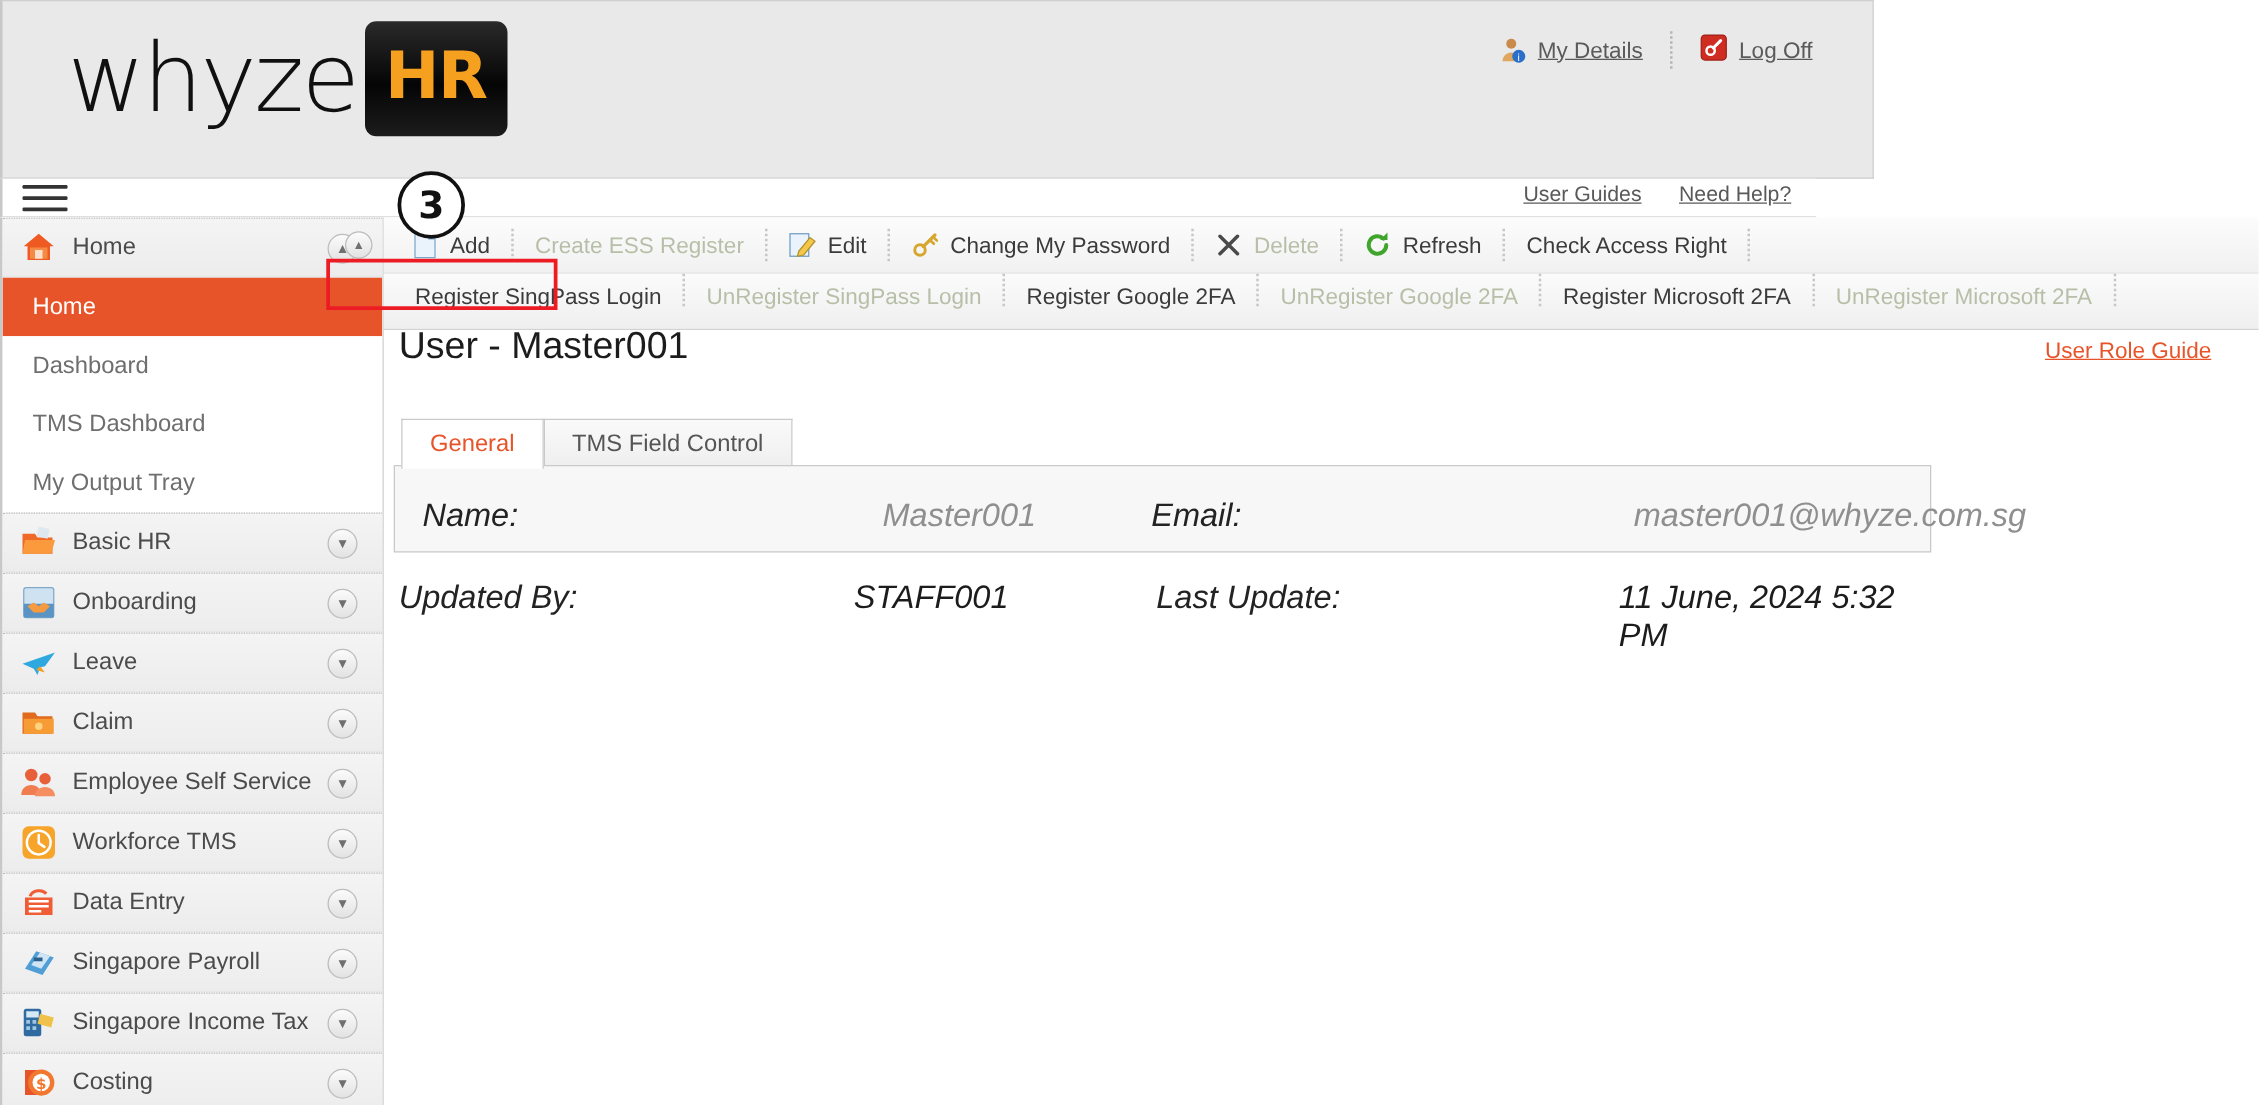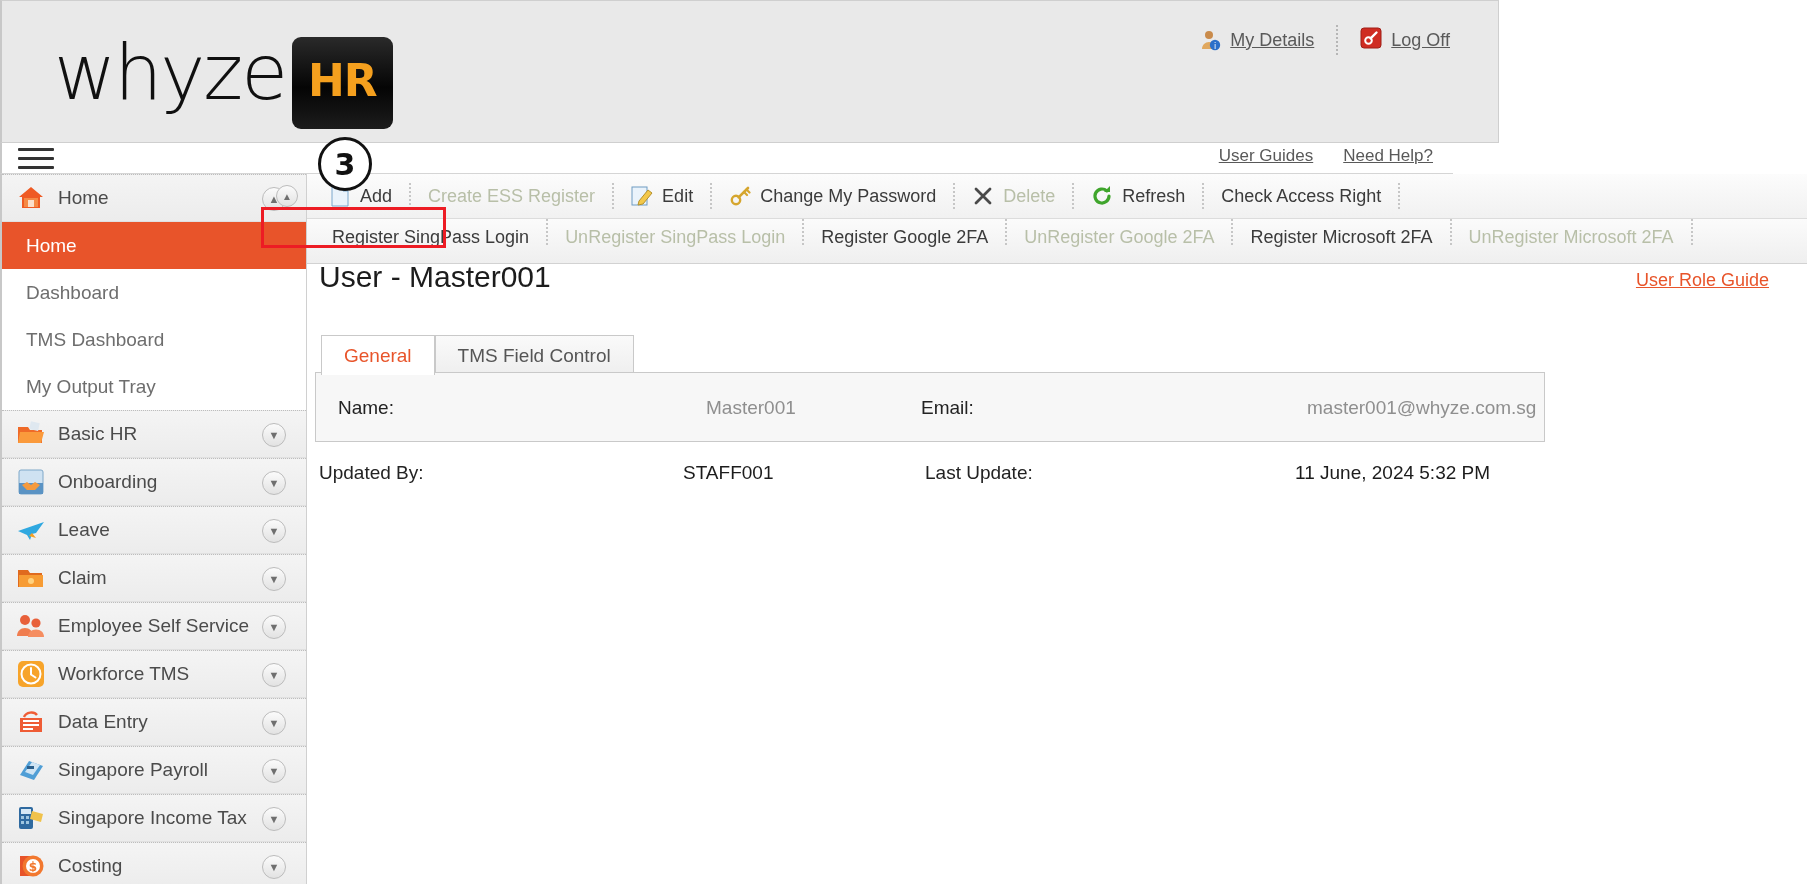--- a/index.html
+++ b/index.html
@@ -36,25 +36,24 @@
     letter-spacing: -2px;
     line-height: 88px;
   }
   .logo-hr {
     margin-left: 6px;
     background: linear-gradient(180deg, #2a2a2a 0%, #050505 55%, #1c1c1c 100%);
     border-radius: 9px;
     padding: 2px 16px 6px 16px;
     color: #f5a01e;
     font-family: "DejaVu Sans", sans-serif;
-    font-size: 44px;
+    font-size: 52px;
     font-weight: bold;
     line-height: 84px;
     letter-spacing: -1px;
-    margin-top: 20px;
   }
 
   .header-links {
     position: absolute; right: 26px; top: 24px;
     display: flex; align-items: center; gap: 0px;
     font-size: 18px;
   }
   .hlink {
     display: flex; align-items: center; gap: 9px;
     color: #5a5a5a; cursor: pointer;
@@ -253,21 +252,22 @@
   .panel {
     position: absolute; left: 0px; top: 198px;
     width: 1230px;
     background: #f7f7f7;
     border: 1px solid #c9c9c9;
     height: 70px;
   }
   .row-inline {
     position: absolute;
     display: flex; align-items: center;
-    font-size: 19px;
+    font-size: 26px;
+    font-style: italic;
   }
   .lbl { color: #232323; }
   .val-muted { color: #8f8f8f; }
   .val-dark { color: #1c1c1c; }
 
   .f-name-lbl   { left: 22px;  top: 24px; }
   .f-name-val   { left: 390px; top: 24px; }
   .f-email-lbl  { left: 605px; top: 24px; }
   .f-email-val  { left: 975px; top: 24px; margin-left: 16px; }
 

